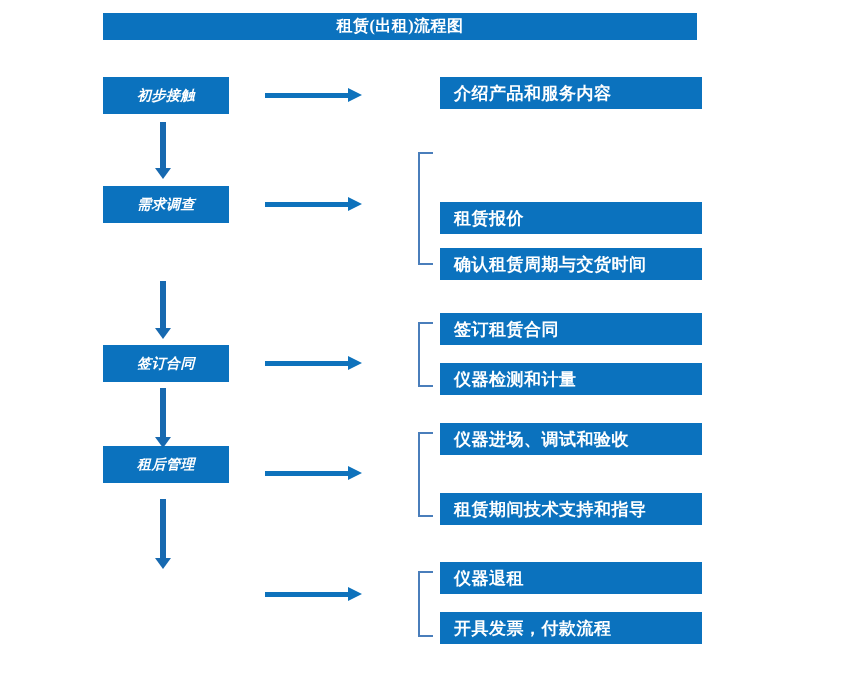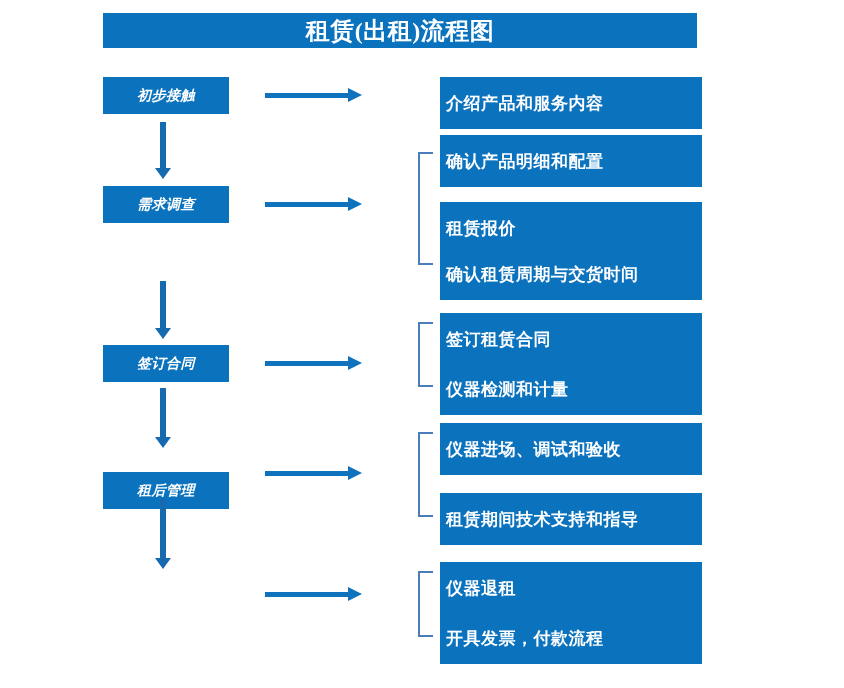--- a/index.html
+++ b/index.html
@@ -26,38 +26,38 @@
     display: flex;
     align-items: center;
     box-sizing: border-box;
     letter-spacing: 0.5px;
     white-space: nowrap;
   }
   .title-bar {
     left: 103px;
     top: 13px;
     width: 594px;
-    height: 35px;
+    height: 27px;
     justify-content: center;
-    font-size: 24px;
+    font-size: 16px;
   }
   .stage-box {
     left: 103px;
     width: 126px;
     height: 37px;
     justify-content: center;
     font-size: 14px;
     font-style: italic;
   }
   .detail-box {
     left: 440px;
     width: 262px;
-    height: 52px;
+    height: 32px;
     justify-content: flex-start;
-    padding-left: 6px;
+    padding-left: 14px;
     font-size: 17px;
   }
   
   .h-arrow {
     position: absolute;
     left: 265px;
     width: 97px;
     height: 14px;
   }
   .h-arrow .shaft {
@@ -118,21 +118,21 @@
 <div id="flowchart-root">
 
   <div class="box title-bar">租赁(出租)流程图</div>
 
   <div class="box stage-box" style="top:77px;">初步接触</div>
 
   <div class="box stage-box" style="top:345px;">签订合同</div>
 
   <div class="box stage-box" style="top:186px;">需求调查</div>
 
-  <div class="box stage-box" style="top:472px;">租后管理</div>
+  <div class="box stage-box" style="top:446px;">租后管理</div>
 
 
   <div class="v-arrow" style="top:122px; height:57px;">
     <div class="shaft" style="height:46px;"></div>
     <div class="head"></div>
   </div>
 
   <div class="v-arrow" style="top:281px; height:58px;">
     <div class="shaft" style="height:47px;"></div>
     <div class="head"></div>
@@ -176,21 +176,20 @@
   <div class="bracket" style="top:152px; height:113px;"></div>
 
   <div class="bracket" style="top:322px; height:65px;"></div>
 
   <div class="bracket" style="top:432px; height:85px;"></div>
 
   <div class="bracket" style="top:571px; height:66px;"></div>
 
   <div class="box detail-box" style="top:77px;">介绍产品和服务内容</div>
 
-  <div class="box detail-box" style="top:135px;">确认产品明细和配置</div>
 
   <div class="box detail-box" style="top:202px;">租赁报价</div>
 
   <div class="box detail-box" style="top:248px;">确认租赁周期与交货时间</div>
 
   <div class="box detail-box" style="top:313px;">签订租赁合同</div>
 
   <div class="box detail-box" style="top:363px;">仪器检测和计量</div>
 
   <div class="box detail-box" style="top:493px;">租赁期间技术支持和指导</div>

